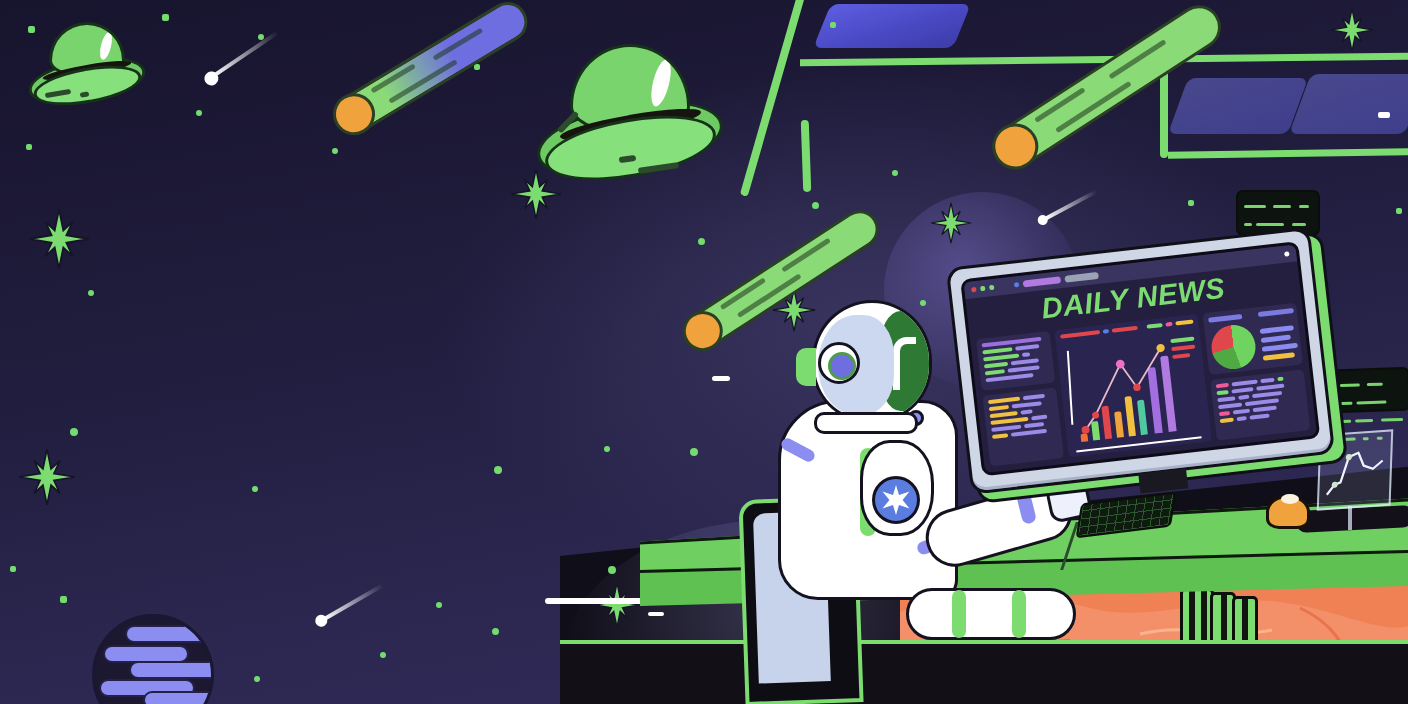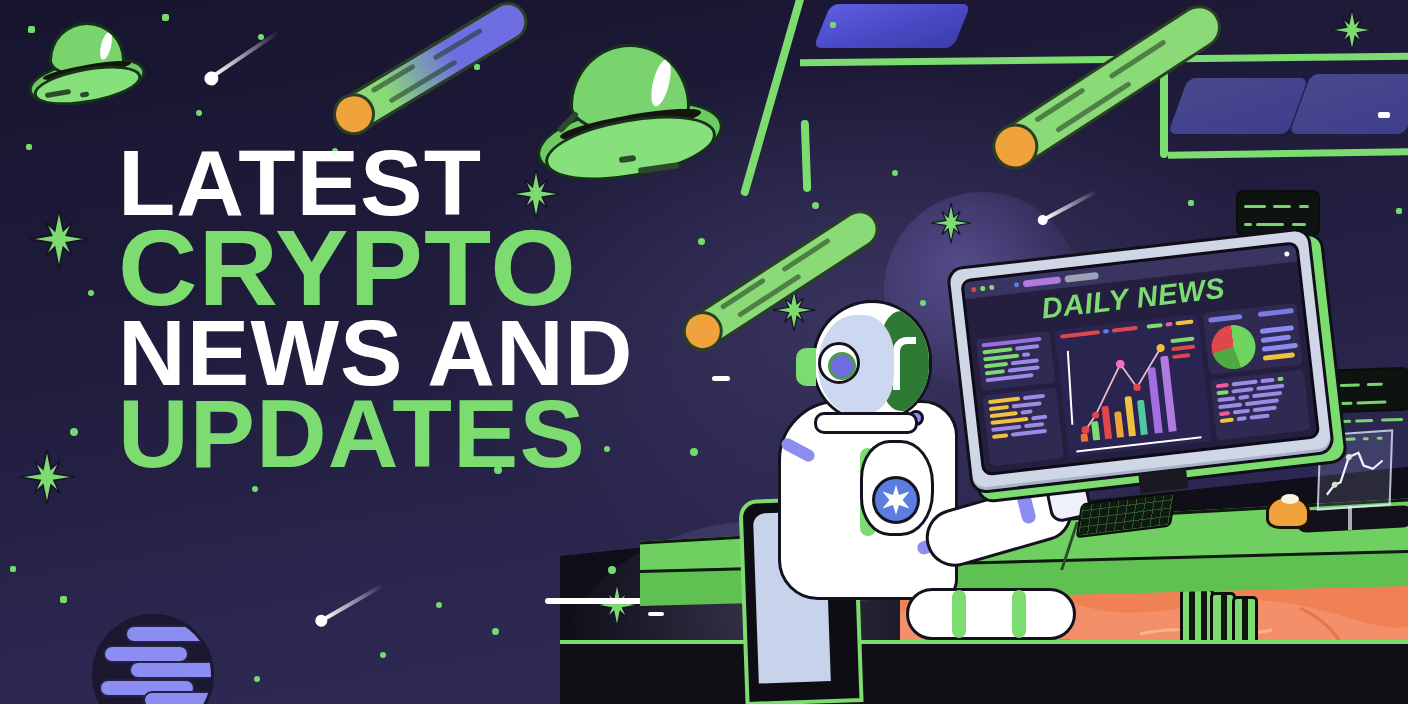--- a/index.html
+++ b/index.html
@@ -457,26 +457,20 @@
 
   <div class="abs" style="left:92px; top:614px; width:122px; height:122px; background:#1b1830; border:3px solid #1a1733; border-radius:50%; overflow:hidden;">
     <div class="planet-stripe" style="left:30px; top:8px;  width:96px; height:18px;"></div>
     <div class="planet-stripe" style="left:8px;  top:28px; width:86px; height:18px;"></div>
     <div class="planet-stripe" style="left:34px; top:44px; width:96px; height:18px;"></div>
     <div class="planet-stripe" style="left:4px;  top:62px; width:96px; height:18px;"></div>
     <div class="planet-stripe" style="left:48px; top:74px; width:80px; height:18px;"></div>
 
   </div>
 
-  <div id="headline">
-    <div class="l1 ln-white">LATEST</div>
-    <div class="l2 ln-green">CRYPTO</div>
-    <div class="l3 ln-white">NEWS AND</div>
-    <div class="l4 ln-green">UPDATES</div>
-  </div>
 
   <div class="term" style="left:1236px; top:190px; width:84px; height:46px;">
     <div class="tl" style="width:22px; display:inline-block; margin-right:3px;"></div>
     <div class="tl" style="width:18px; display:inline-block; margin-right:3px;"></div>
     <div class="tl" style="width:10px; display:inline-block; margin-right:3px;"></div>
     <div class="tl" style="width:8px;  display:inline-block;"></div>
     <div class="tl" style="width:28px; display:inline-block; margin-right:3px;"></div>
     <div class="tl" style="width:14px; display:inline-block;"></div>
     <div class="tl" style="width:16px; display:inline-block; margin-right:3px;"></div>
     <div class="tl" style="width:12px; display:inline-block; margin-right:3px;"></div>

